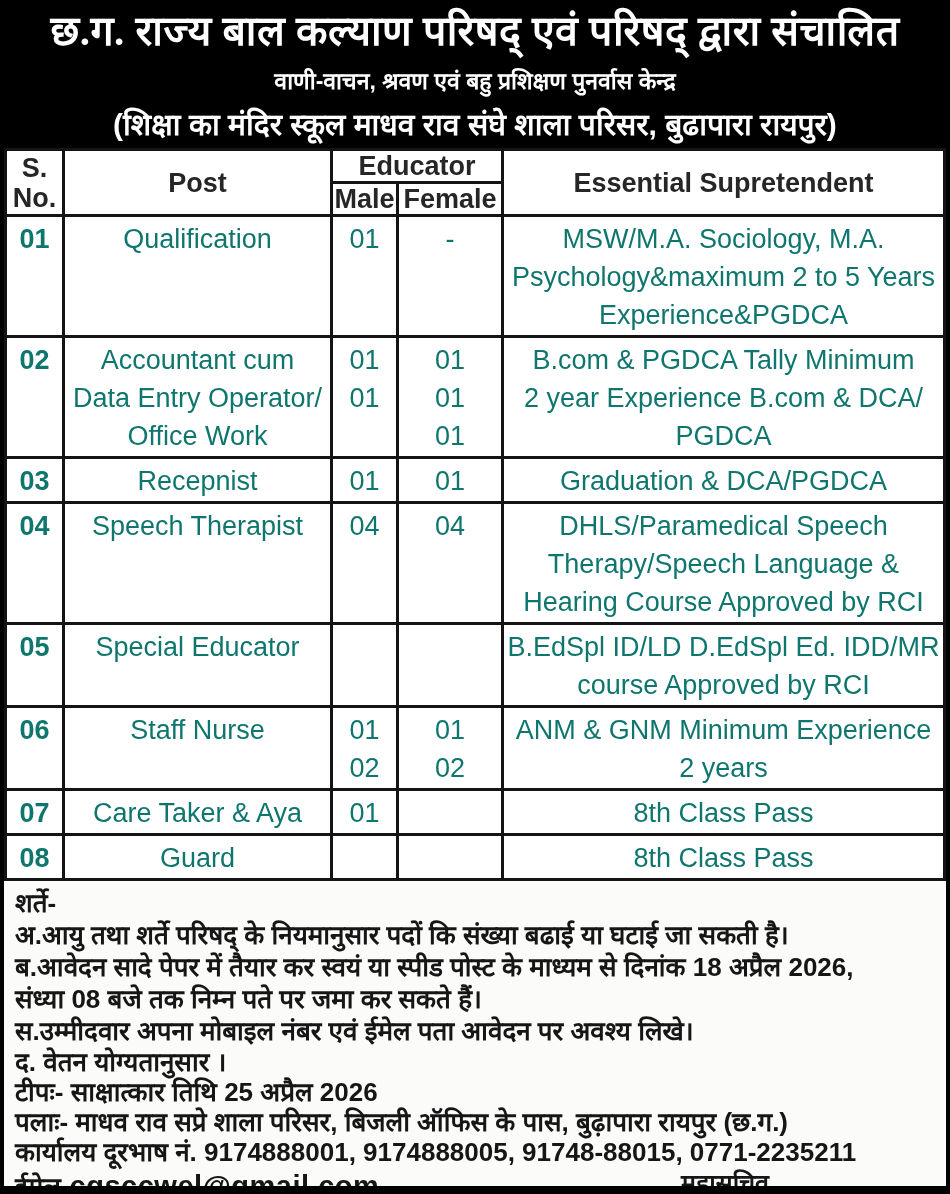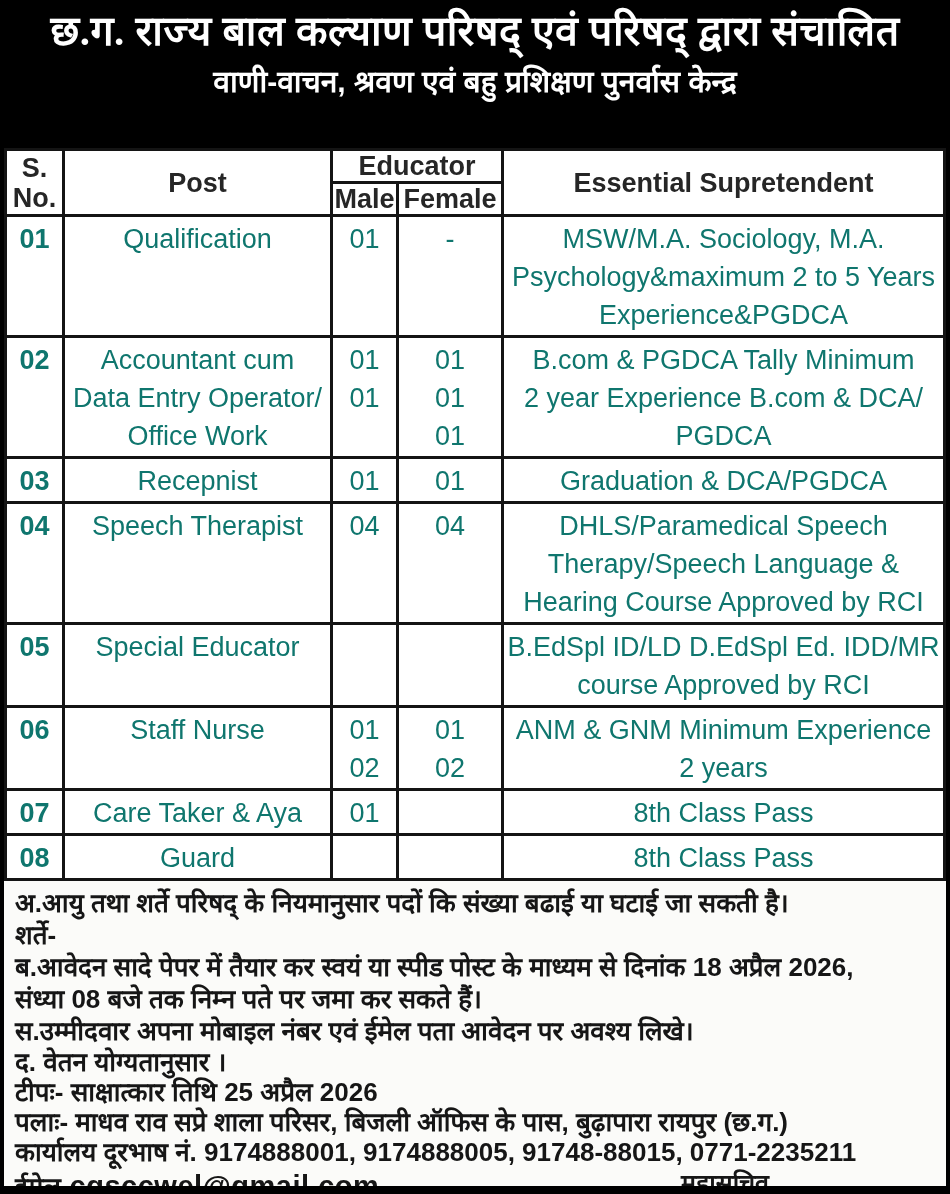--- a/index.html
+++ b/index.html
@@ -6,21 +6,21 @@
   .page{
     width:950px;height:1194px;margin:0 auto;box-sizing:border-box;
     background:#fbfbf9;
     border-left:4px solid #000;border-right:4px solid #000;border-bottom:8px solid #000;
     font-family:"Liberation Sans","DejaVu Sans",sans-serif;
     overflow:hidden;position:relative;
   }
   
   .band{background:#000;color:#fff;text-align:center;height:148px;box-sizing:border-box;padding-top:3px;}
   .band .l1{font-size:41px;font-weight:bold;line-height:56px;letter-spacing:.5px;font-family:Liberation Serif, serif;}
-  .band .l2{font-size:30px;font-weight:bold;line-height:45px;}
+  .band .l2{font-size:23px;font-weight:bold;line-height:45px;}
   .band .l3{font-size:30px;font-weight:bold;line-height:42px;}
   
   table.vac{border-collapse:collapse;width:100%;table-layout:fixed;background:#fff;}
   table.vac th,table.vac td{border:3px solid #141414;box-sizing:border-box;padding:1px 3px;white-space:pre-line;overflow:hidden;}
   table.vac thead th{font-size:27px;font-weight:bold;color:#262626;line-height:30px;text-align:center;vertical-align:middle;padding:0 1px;}
   th.sno-h{line-height:32px;}
   table.vac tbody td{vertical-align:top;text-align:center;font-size:27px;line-height:38px;color:#0f766e;padding-top:3px;}
   td.sno{font-weight:bold;color:#242424;font-size:26px;line-height:33px;padding-top:6px;}
   td.num{font-size:26px;}
   td.q-left{text-align:left;padding-left:8px;}
@@ -35,20 +35,21 @@
   .sig{width:430px;text-align:center;font-size:25px;line-height:29px;}
 </style>
 </head>
 <body>
 
 <div class="page">
 
   <div class="band">
     <div class="l1">छ.ग. राज्य बाल कल्याण परिषद् एवं परिषद् द्वारा संचालित</div>
     <div class="l2">वाणी-वाचन, श्रवण एवं बहु प्रशिक्षण पुनर्वास केन्द्र</div>
+    <div class="l3">(शिक्षा का मंदिर स्कूल माधव राव संघे शाला परिसर, बुढापारा रायपुर)</div>
   </div>
 
   <table class="vac">
     <colgroup>
       <col style="width:58px">
         <col style="width:268px">
         <col style="width:66px">
         <col style="width:105px">
         <col>
     </colgroup>
@@ -134,22 +135,22 @@
         <td class="sno">08</td>
         <td>Guard</td>
         <td class="num"></td>
         <td class="num"></td>
         <td class="q-shift">8th Class Pass</td>
       </tr>
     </tbody>
   </table>
 
   <div class="footer">
+    <div class="fline">शर्ते-</div>
     <div class="fline">अ.आयु तथा शर्ते परिषद् के नियमानुसार पदों कि संख्या बढाई या घटाई जा सकती है।</div>
-    <div class="fline">शर्ते-</div>
     <div class="fline">ब.आवेदन सादे पेपर में तैयार कर स्वयं या स्पीड पोस्ट के माध्यम से दिनांक 18 अप्रैल 2026,</div>
     <div class="fline">संध्या 08 बजे तक निम्न पते पर जमा कर सकते हैं।</div>
     <div class="fline">स.उम्मीदवार अपना मोबाइल नंबर एवं ईमेल पता आवेदन पर अवश्य लिखे।</div>
     <div class="fline sm">द. वेतन योग्यतानुसार ।</div>
     <div class="fline sm">टीपः- साक्षात्कार तिथि 25 अप्रैल 2026</div>
     <div class="fline sm">पलाः- माधव राव सप्रे शाला परिसर, बिजली ऑफिस के पास, बुढ़ापारा रायपुर (छ.ग.)</div>
     <div class="fline sm">कार्यालय दूरभाष नं. 9174888001, 9174888005, 91748-88015, 0771-2235211</div>
     <div class="footer-last">
       <div class="email-line">
         <span>ईमेल-</span><span class="email-addr">cgsccwel@gmail.com</span>

